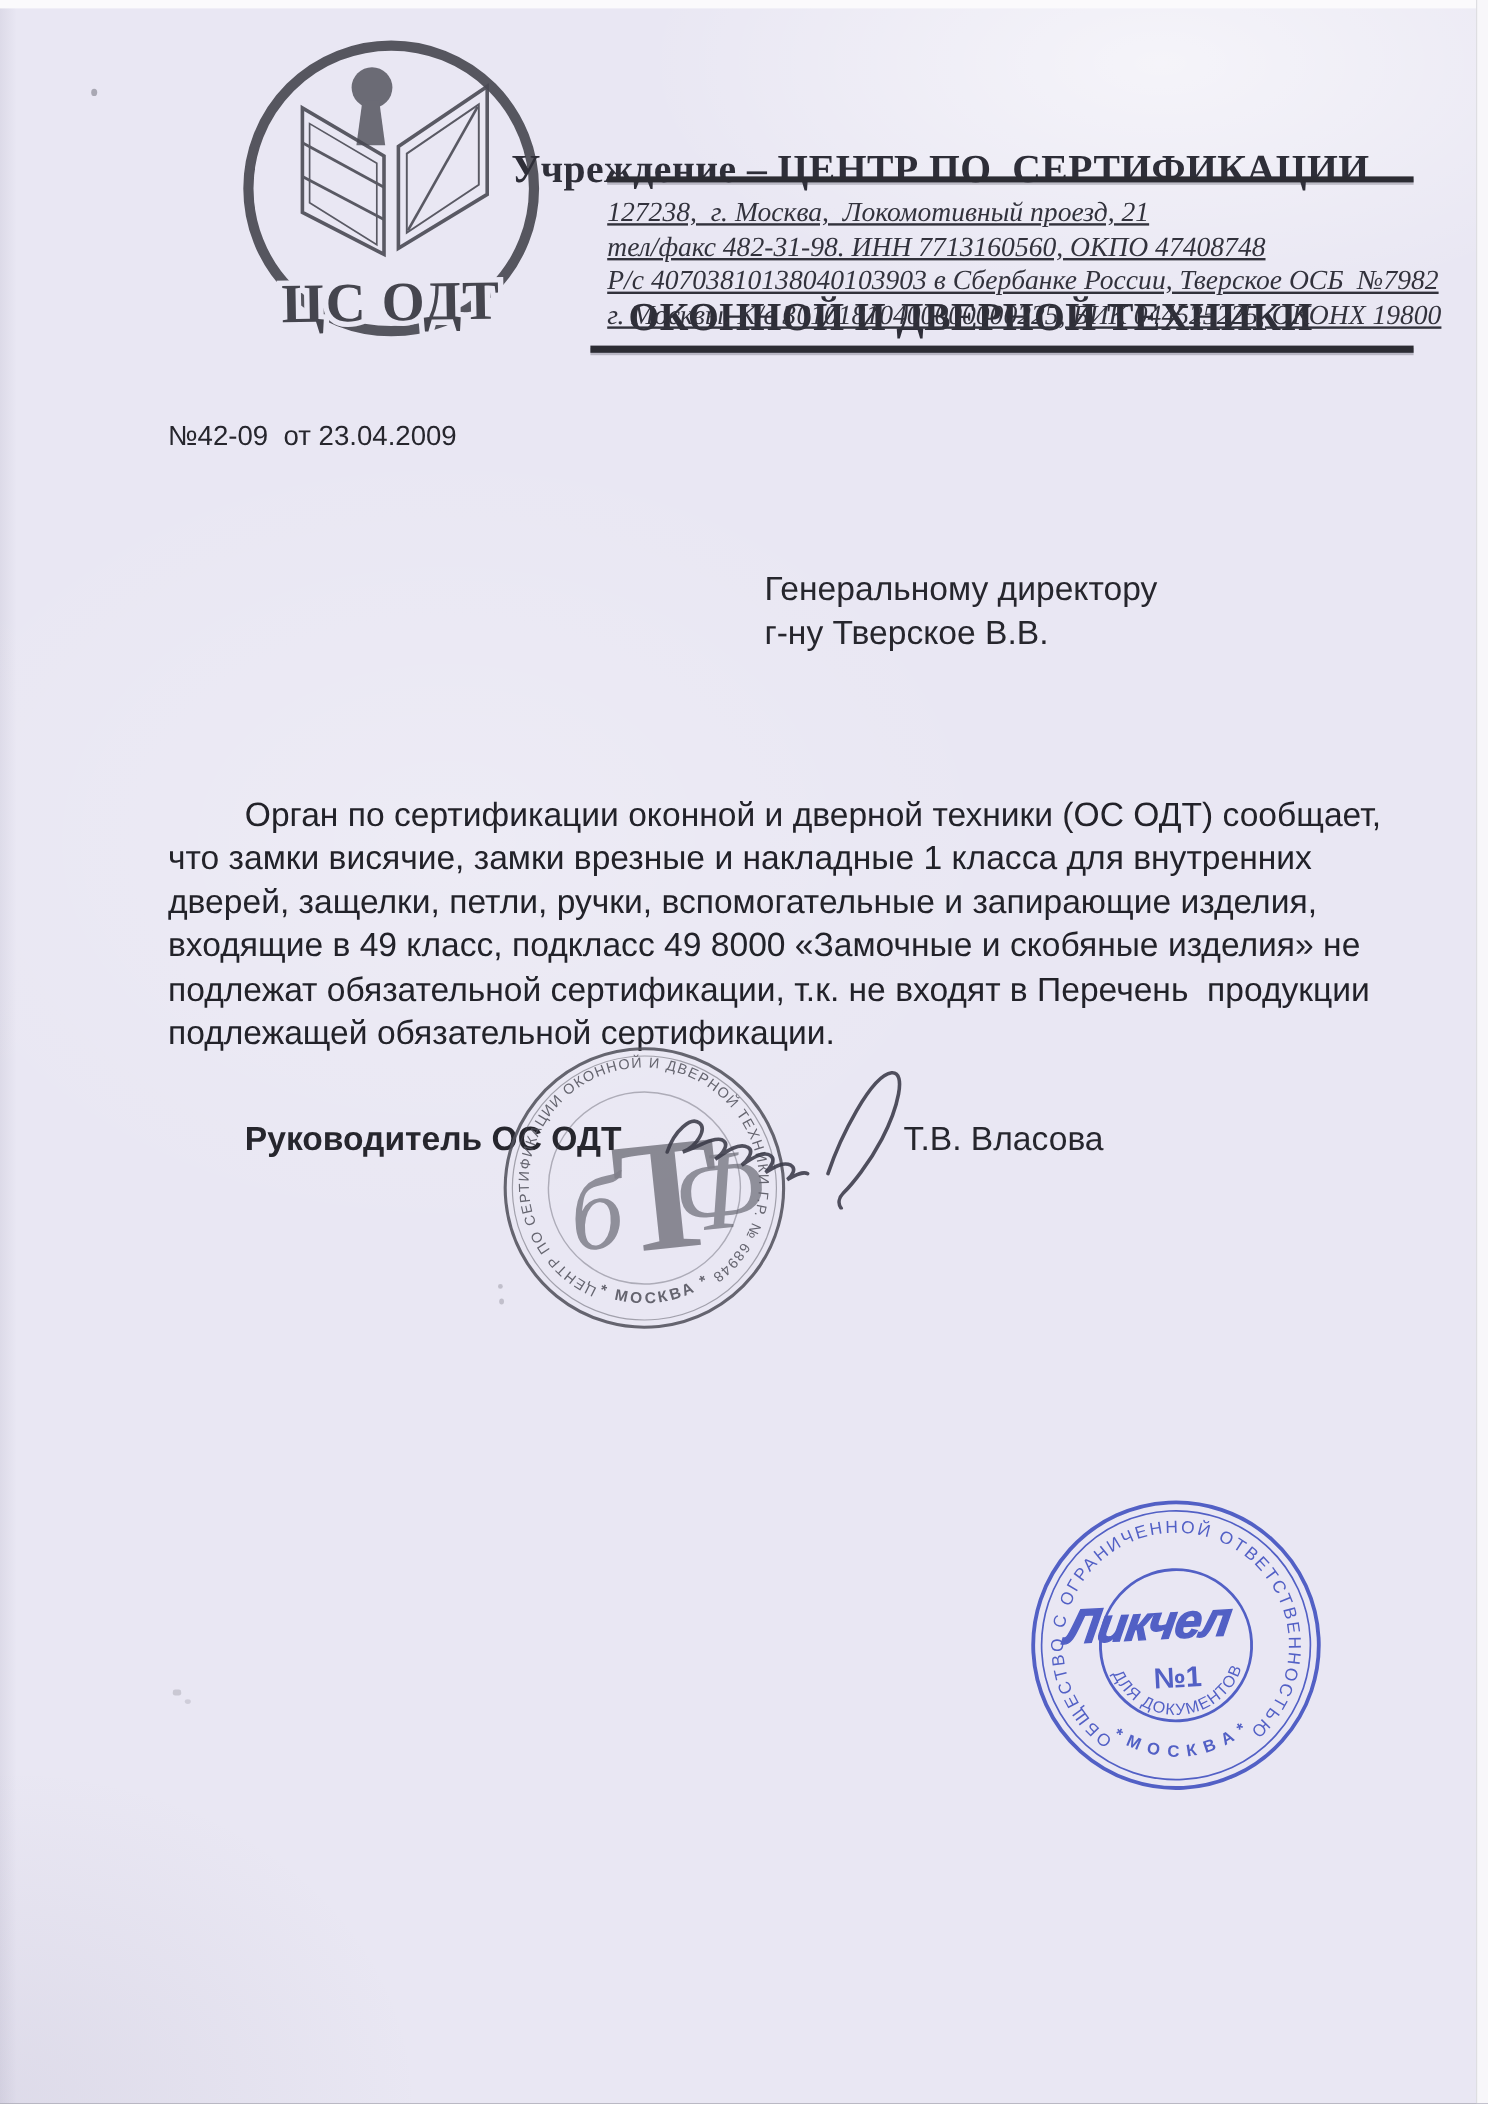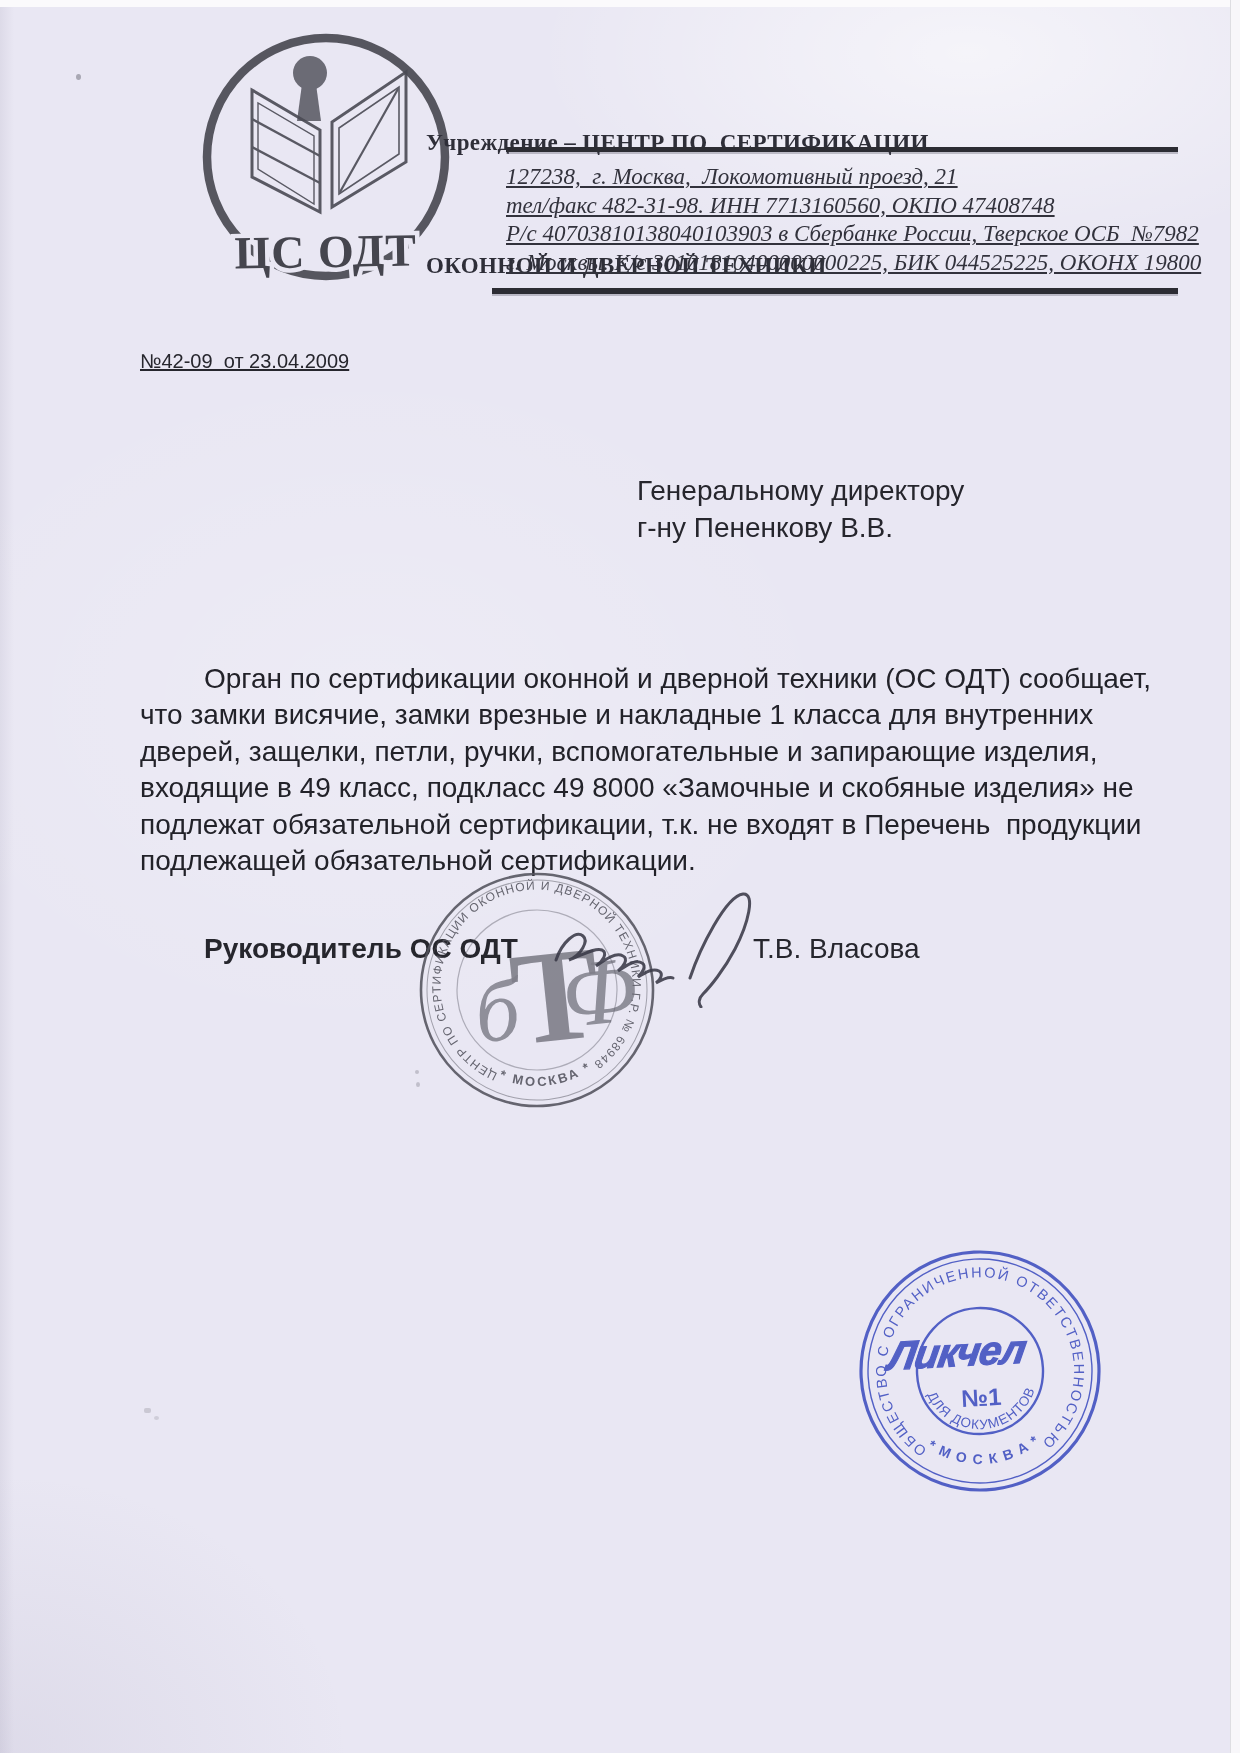--- a/index.html
+++ b/index.html
@@ -11,28 +11,28 @@
       radial-gradient(700px 500px at 30% 40%, rgba(255,255,255,.18), rgba(255,255,255,0) 70%),
       linear-gradient(90deg, rgba(110,104,134,.10), rgba(110,104,134,0) 14px),
       #e9e7f3;
     font-family:"Liberation Sans","DejaVu Sans",sans-serif;color:#23232a;
   }
   .abs{position:absolute;}
   .pre{white-space:pre;}
   .scan-top{left:0;top:0;width:100%;height:7px;background:#fbfафс;background:#fbfafc;}
   .scan-right{right:0;top:0;width:9px;height:100%;background:#f8f7fa;border-left:1px solid rgba(40,40,60,.12);}
   .speck{background:#5b5b66;border-radius:50%;opacity:.45;}
-  .org-title{left:426px;top:40px;width:668px;text-align:left;
+  .org-title{left:426px;top:40px;width:668px;text-align:right;
     font-family:"Liberation Serif","DejaVu Serif",serif;font-weight:bold;
-    font-size:23px;line-height:41px;color:#2e2e38;letter-spacing:.4px;white-space:pre;}
+    font-size:33px;line-height:41px;color:#2e2e38;letter-spacing:.4px;white-space:pre;}
   .rule{background:#2c2c33;box-shadow:0 2px 0 rgba(60,60,75,.28);}
   .address{left:506px;top:163px;width:690px;
     font-family:"Liberation Serif","DejaVu Serif",serif;font-style:italic;
     font-size:23px;line-height:28.6px;color:#32323c;text-decoration:underline;}
-  .ref{left:140px;top:350px;font-size:20px;color:#26262d;text-decoration:underline;}
+  .ref{left:140px;top:350px;font-size:23px;color:#26262d;}
   .addressee{left:637px;top:472px;font-size:28px;line-height:37px;color:#26262d;}
   .bodypar{left:140px;top:613px;width:960px;font-size:28px;line-height:36.4px;color:#222229;margin-top:48px;}
   .bodypar .indent{padding-left:64px;}
   .sigtext{font-size:28px;color:#26262d;}
   .stamp{filter:blur(.35px);}
   svg text{font-family:"Liberation Sans","DejaVu Sans",sans-serif;}
   svg .serif{font-family:"Liberation Serif","DejaVu Serif",serif;}
 </style>
 </head>
 <body>
@@ -81,21 +81,21 @@
     <div class="pre">тел/факс 482-31-98. ИНН 7713160560, ОКПО 47408748</div>
     <div class="pre">Р/с 40703810138040103903 в Сбербанке России, Тверское ОСБ  №7982</div>
     <div class="pre">г. Москвы. К/с 30101810400000000225, БИК 044525225, ОКОНХ 19800</div>
   </div>
   <div class="abs rule" style="left:492px;top:288px;width:686px;height:6px;"></div>
 
   <div class="abs ref pre">№42-09  от 23.04.2009</div>
 
   <div class="abs addressee">
     <div>Генеральному директору</div>
-    <div>г-ну Пененкову В.В.</div>
+    <div>г-ну Тверское В.В.</div>
   </div>
 
   <div class="abs bodypar">
     <div class="indent pre">Орган по сертификации оконной и дверной техники (ОС ОДТ) сообщает,</div>
     <div class="pre">что замки висячие, замки врезные и накладные 1 класса для внутренних</div>
     <div class="pre">дверей, защелки, петли, ручки, вспомогательные и запирающие изделия,</div>
     <div class="pre">входящие в 49 класс, подкласс 49 8000 «Замочные и скобяные изделия» не</div>
     <div class="pre">подлежат обязательной сертификации, т.к. не входят в Перечень  продукции</div>
     <div class="pre">подлежащей обязательной сертификации.</div>
   </div>

